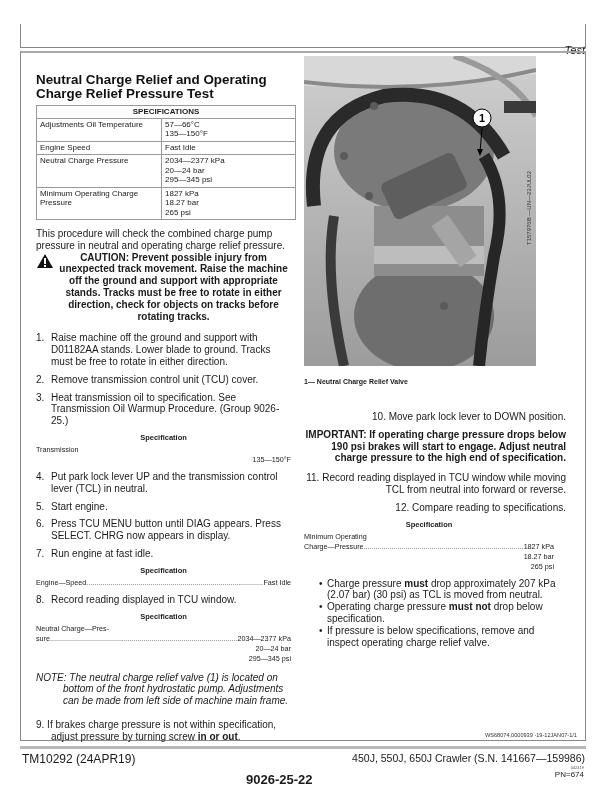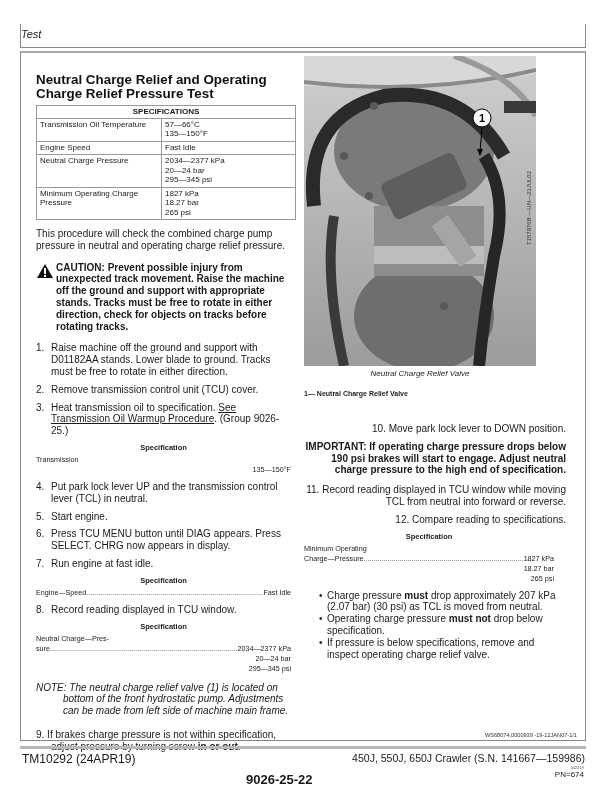--- a/index.html
+++ b/index.html
@@ -2,47 +2,47 @@
 <html><head>
 <meta charset="utf-8">
 <style>
   * { box-sizing: border-box; margin: 0; padding: 0; }
   html, body { width: 612px; height: 792px; background: #ffffff; overflow: hidden; }
   body { position: relative; font-family: "Liberation Sans", sans-serif; color: #1a1a1a; }
 
   
   .run-header { position: absolute; left: 20px; top: 24px; width: 566px; height: 24px;
     border-left: 1px solid #888; border-right: 1px solid #888; border-bottom: 1px solid #888; }
-  .run-header .hdr-text { position: absolute; left: 0; right: 0; top: 4px; text-align: left;
+  .run-header .hdr-text { position: absolute; left: 0; right: 0; top: 20px; text-align: right;
     font-style: italic; font-size: 11px; color: #222; }
 
   
   .frame { position: absolute; left: 20px; top: 51px; width: 566px; height: 690px;
     border: 1px solid #888; border-top: 2px solid #a8a8a8; }
 
   .col-left { position: absolute; left: 15px; top: 4px; width: 255px; }
   .col-right { position: absolute; left: 283px; top: 0; width: 262px; }
 
   h1.title { font-size: 13.4px; font-weight: bold; line-height: 14px; color: #111; margin-top: 16px; }
 
   table.specs { width: 260px; border-collapse: collapse; margin-top: 4px; font-size: 8px; line-height: 9.5px; }
   table.specs th { border: 1px solid #999; font-weight: bold; text-align: center; padding: 1px 2px; font-size: 8px; }
   table.specs td { border: 1px solid #999; vertical-align: top; padding: 1px 3px 2px 3px; }
   table.specs td.lbl { width: 125px; }
   table.specs td .vline { display: block; }
 
   p.body { font-size: 10px; line-height: 11.8px; margin-top: 8px; }
 
-  .caution { position: relative; margin-top: 10px; padding-left: 20px; font-size: 10px; font-weight: bold; line-height: 11.8px; }
+  .caution { position: relative; margin-top: 0; padding-left: 20px; font-size: 10px; font-weight: bold; line-height: 11.8px; text-align: center; }
   .caution .warn-icon { position: absolute; left: 0; top: 1px; width: 18px; height: 16px; }
 
   ol.steps { list-style: none; margin-top: 10px; }
   ol.steps li { position: relative; padding-left: 15px; font-size: 10px; line-height: 11.8px; margin-bottom: 6px; }
   ol.steps li .num { position: absolute; left: 0; top: 0; }
-  ol.steps li .lnk { text-decoration: underline; }
+  ol.steps li .lnk { }
 
   .spec-block { font-size: 7.2px; line-height: 10px; margin: 2px 0 6px 0; }
   .spec-block .spec-head { text-align: center; font-weight: bold; font-size: 7.5px; margin-bottom: 2px; }
   .spec-block .row { display: flex; align-items: baseline; }
   .spec-block .row .k { white-space: nowrap; }
   .spec-block .row .dots { flex: 1; overflow: hidden; white-space: nowrap; color: #444; }
   .spec-block .row .dots::before { content: "........................................................................................................................................"; letter-spacing: 0px; }
   .spec-block .row .v { white-space: nowrap; }
   .spec-block .cont { text-align: right; }
 
@@ -86,21 +86,21 @@
     <h1 class="title">Neutral Charge Relief and Operating Charge Relief Pressure Test</h1>
 
     <table class="specs">
       <thead>
         <tr>
             <th colspan="2">SPECIFICATIONS</th>
           </tr>
       </thead>
       <tbody>
         <tr>
-          <td class="lbl">Transmission Oil Temperature</td>
+          <td class="lbl">Adjustments Oil Temperature</td>
           <td>
             <span class="vline">57—66°C</span>
             <span class="vline">135—150°F</span>
           </td>
         </tr>
         <tr>
           <td class="lbl">Engine Speed</td>
           <td>
             <span class="vline">Fast Idle</span>
           </td>
@@ -212,21 +212,20 @@
         <circle cx="70" cy="50" r="4" fill="#5a5a5a"></circle>
         <circle cx="40" cy="100" r="4" fill="#5a5a5a"></circle>
         <circle cx="65" cy="140" r="4" fill="#5a5a5a"></circle>
         <circle cx="140" cy="250" r="4" fill="#5a5a5a"></circle>
         <line x1="178" y1="72" x2="176" y2="96" stroke="#000" stroke-width="1"></line>
         <polygon points="173,93 176,100 179,93" fill="#000"></polygon>
         <circle cx="178" cy="62" r="9" fill="#fff" stroke="#000" stroke-width="1"></circle>
         <text x="178" y="66" font-size="11" font-weight="bold" text-anchor="middle" font-family="Liberation Sans, sans-serif">1</text>
       </svg>
     </div>
-    <div class="caption">Neutral Charge Relief Valve</div>
     <div class="legend">1— Neutral Charge Relief Valve</div>
 
     <div class="right-steps">
       <div class="r-step">10. Move park lock lever to DOWN position.</div>
       <div class="important">IMPORTANT: If operating charge pressure drops below 190 psi brakes will start to engage. Adjust neutral charge pressure to the high end of specification.</div>
       <div class="r-step">11. Record reading displayed in TCU window while moving TCL from neutral into forward or reverse.</div>
       <div class="r-step">12. Compare reading to specifications.</div>
     </div>
 
     <div class="spec-block" style="width:250px">

